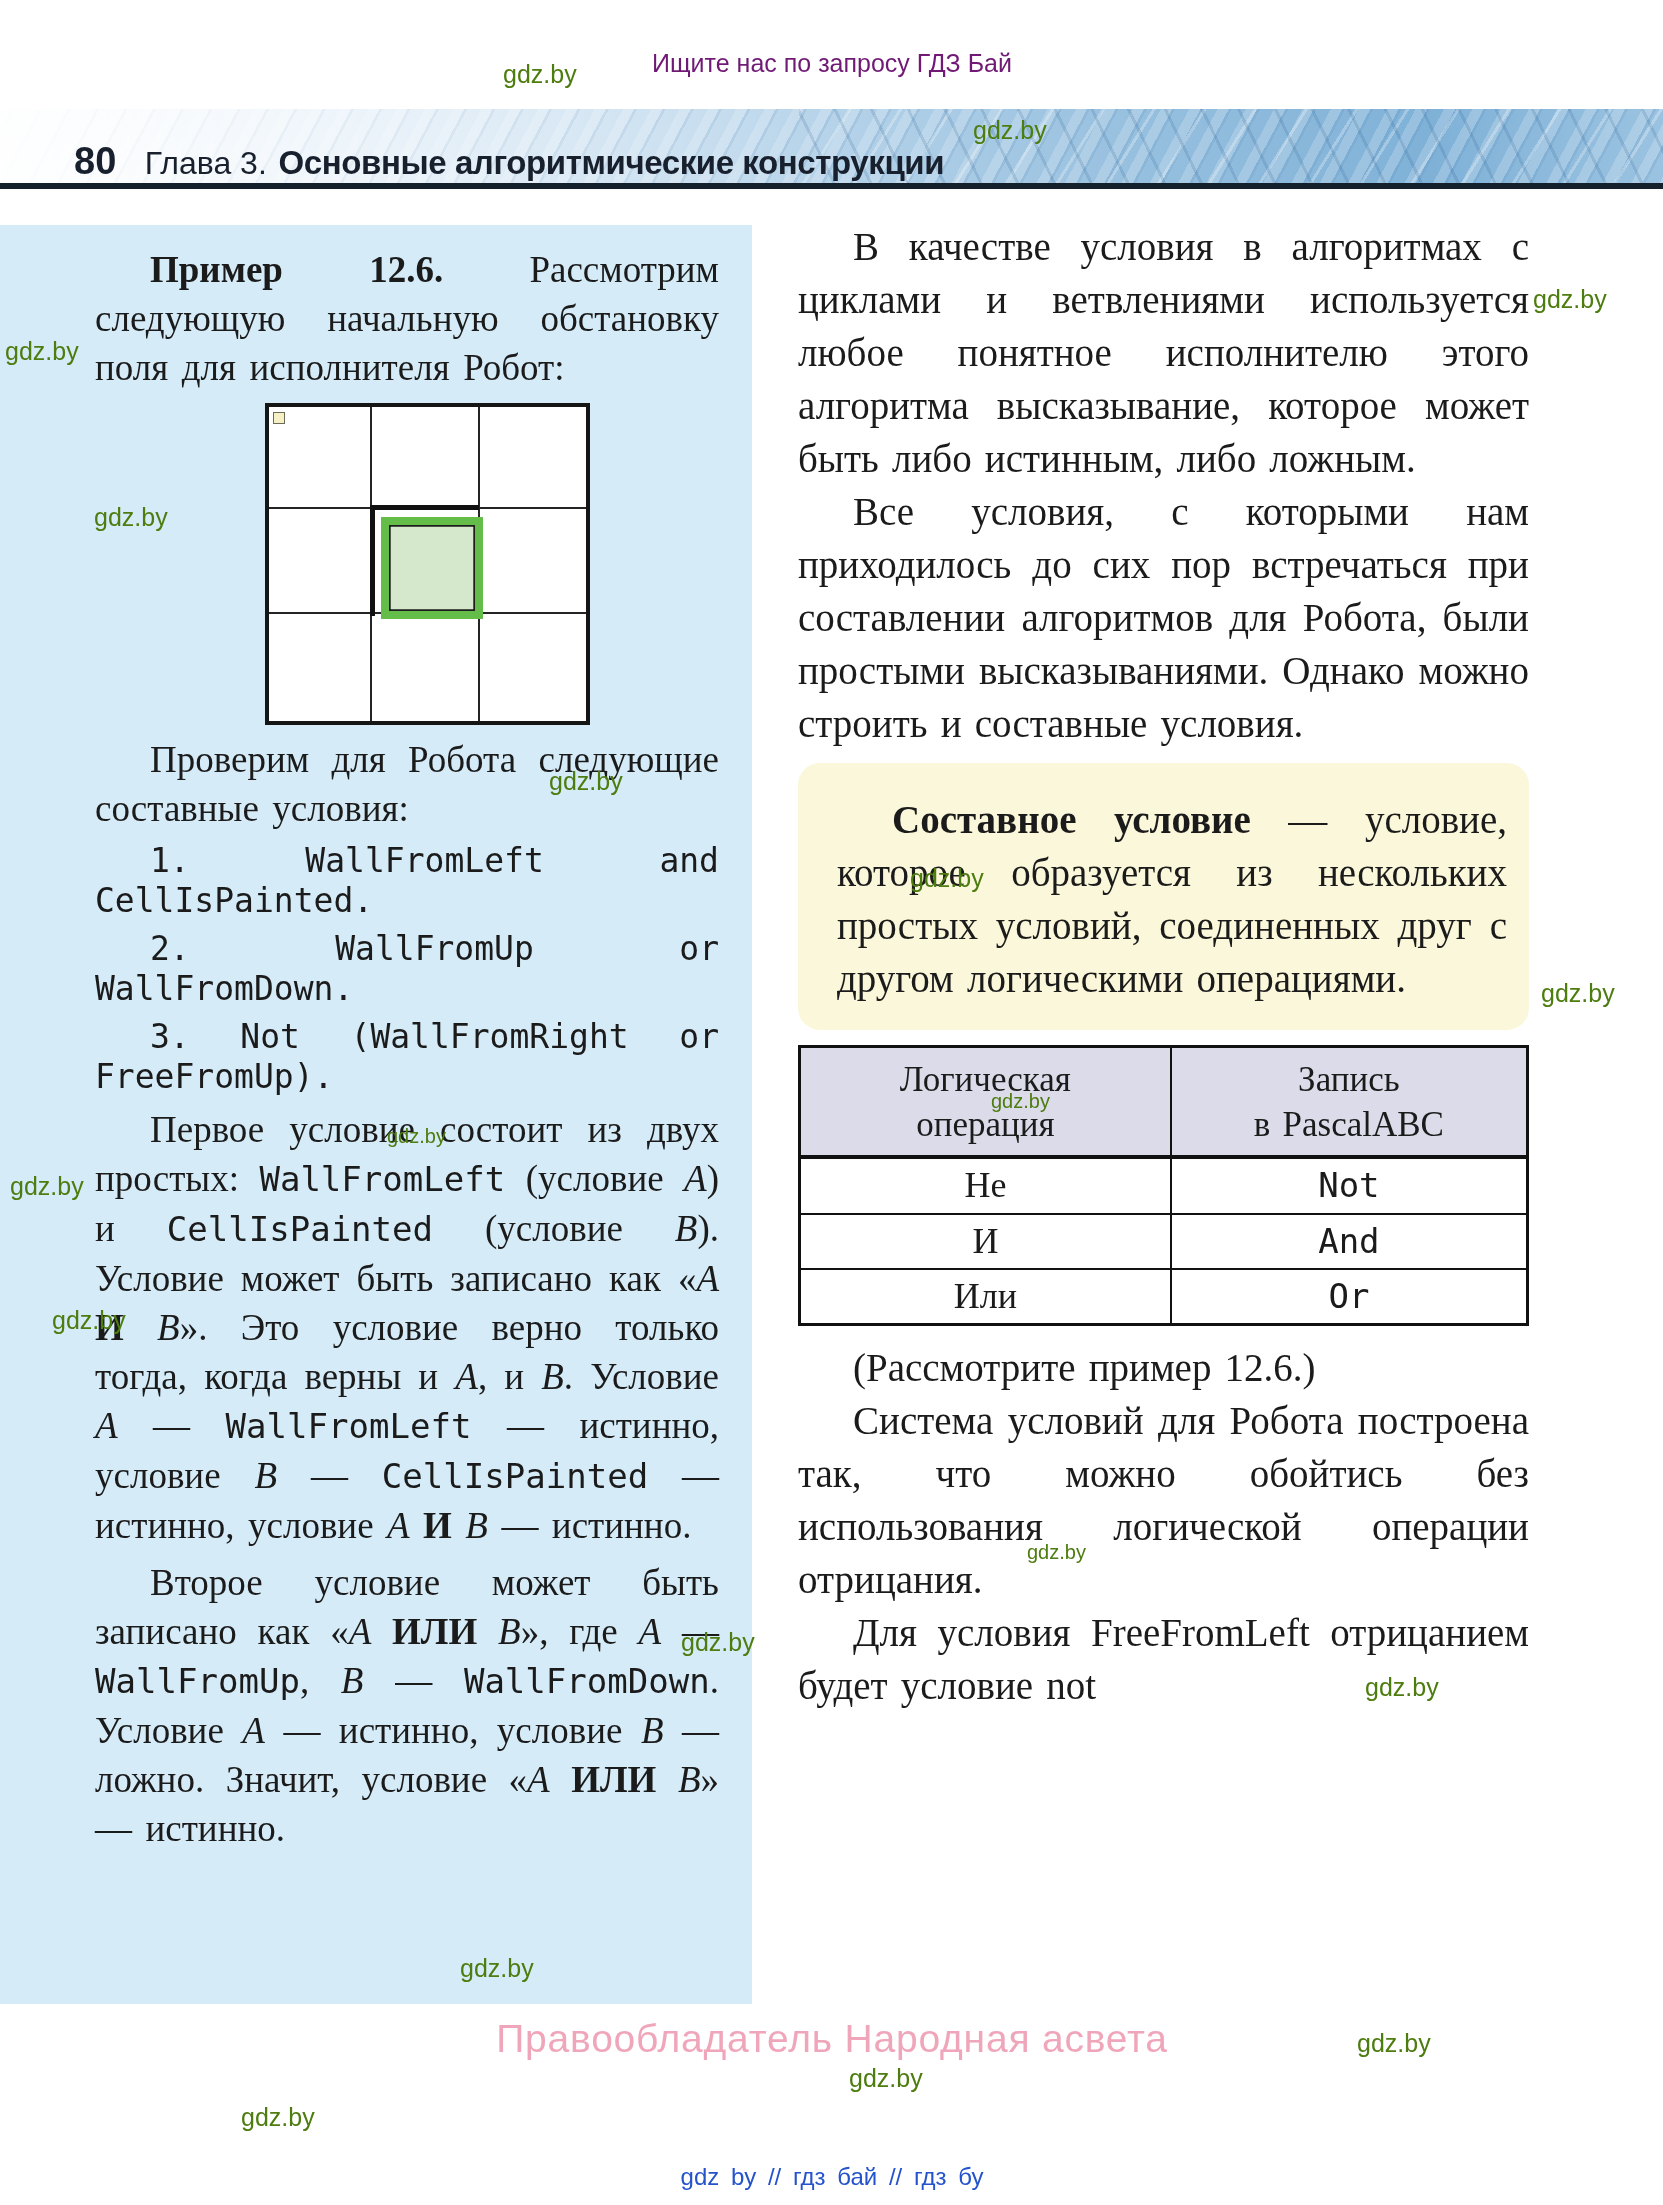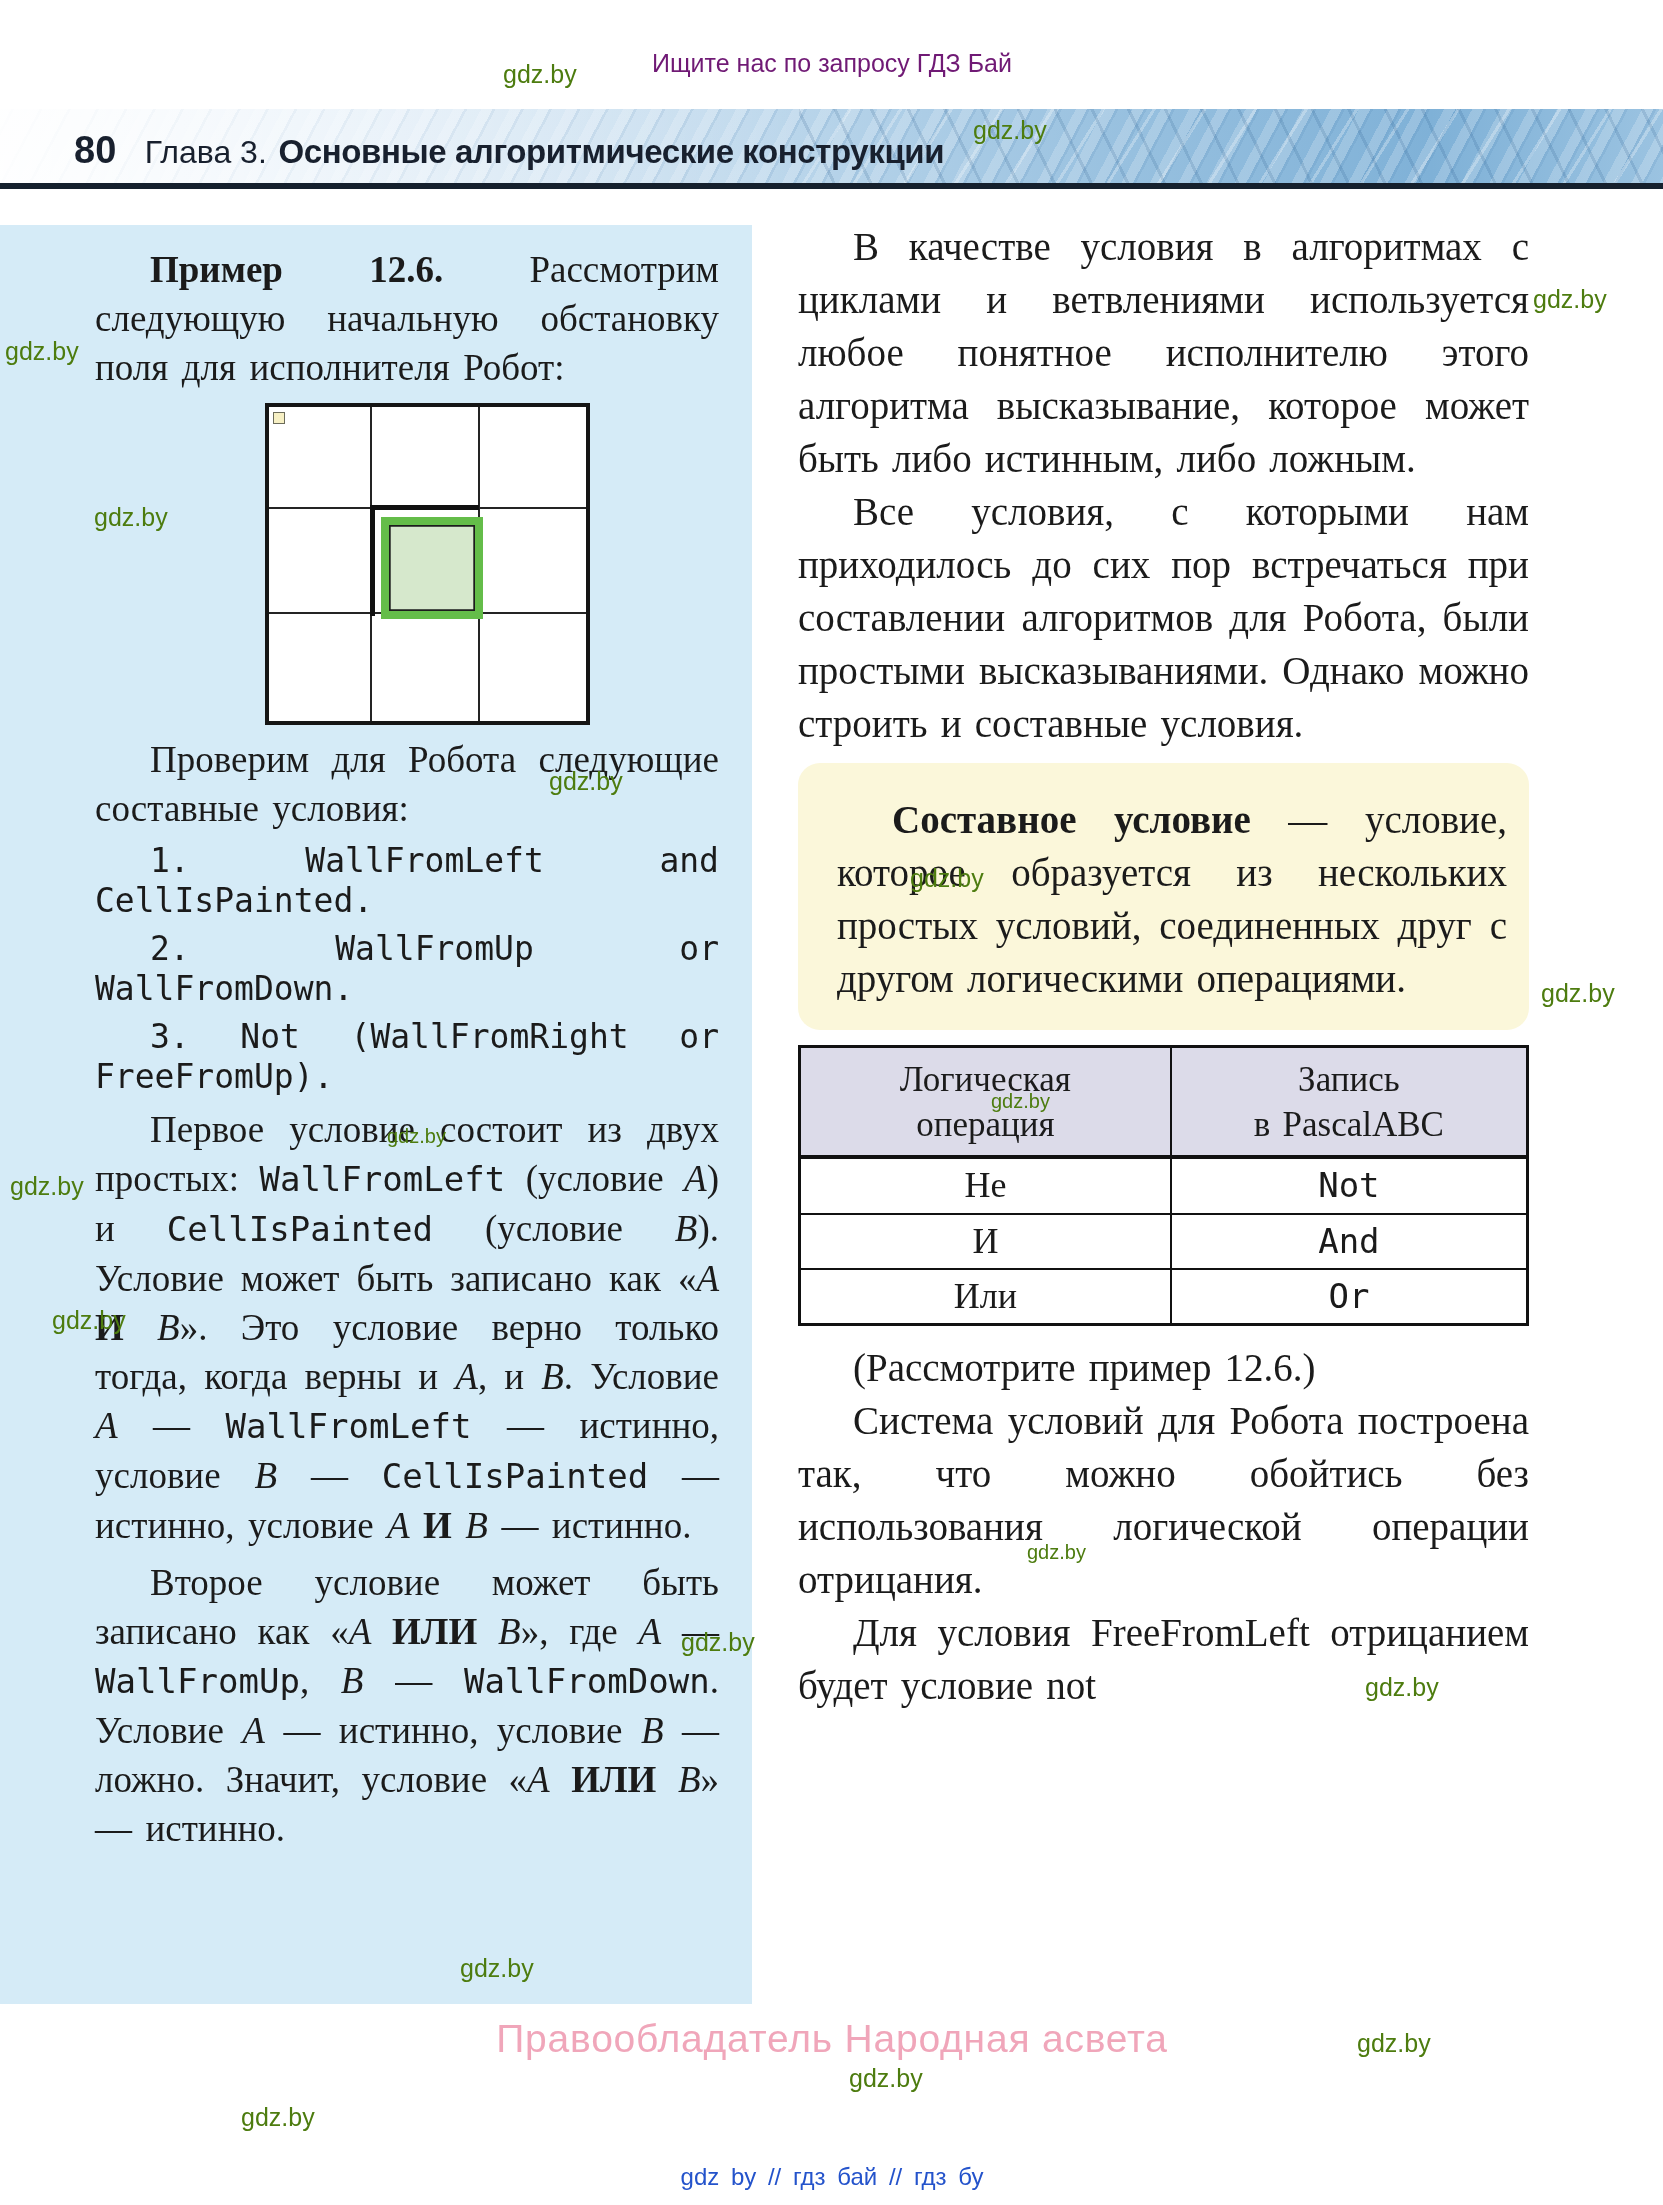--- a/index.html
+++ b/index.html
@@ -20,21 +20,21 @@
       linear-gradient(90deg,#eef5fb 0%, #dceaf6 20%, #bed8ec 45%, #97c0df 68%, #7fb1d7 86%, #9bc3e1 100%);
     border-bottom:6.7px solid #15202d;
   }
   .banner::after{
     content:"";position:absolute;right:0;top:0;width:52%;height:100%;
     background:
       repeating-linear-gradient(64deg, transparent 0 30px, rgba(25,75,125,.15) 30px 33px),
       repeating-linear-gradient(-58deg, transparent 0 40px, rgba(255,255,255,.28) 40px 43px);
   }
   .banner-inner{
-    position:absolute;left:74px;bottom:11px;display:flex;align-items:baseline;z-index:2;
+    position:absolute;left:74px;bottom:0;display:flex;align-items:baseline;z-index:2;
     font-family:"Liberation Sans", sans-serif;color:#18202e;text-align:center;
   }
   .page-num{font-size:38px;font-weight:bold;}
   .chapter{font-size:32px;margin-left:28.5px;}
   .chap-title{font-size:33px;font-weight:bold;margin-left:11.7px;letter-spacing:-0.4px;}
   
   .left-col{
     position:absolute;left:0;top:225px;width:752px;height:1779px;box-sizing:border-box;
     background:#d5ebf7;padding:11.7px 25px 0 87px;overflow:hidden;
     font-size:37px;line-height:49px;text-align:justify;word-spacing:4.2px;

